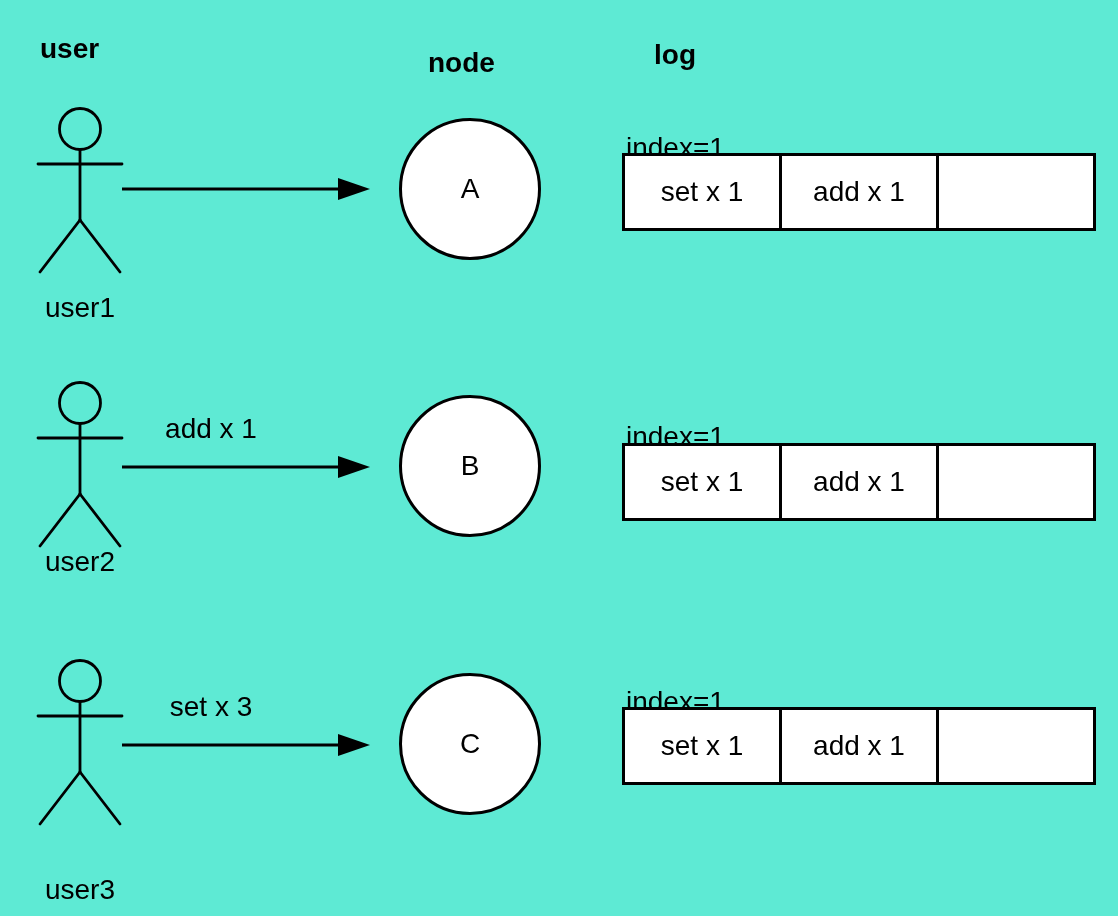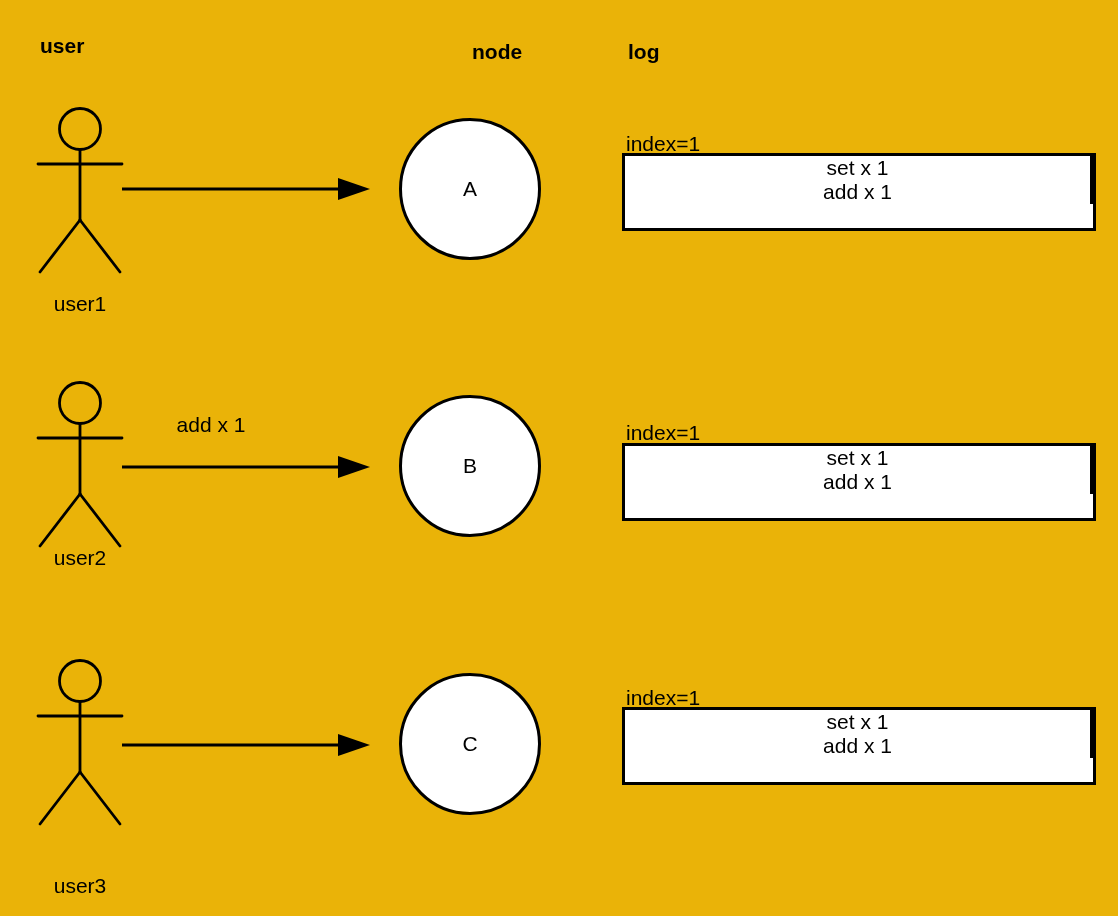--- a/index.html
+++ b/index.html
@@ -4,36 +4,36 @@
 <style>
   html, body {
     margin: 0;
     padding: 0;
     background: #ffffff;
   }
   .canvas {
     position: relative;
     width: 1118px;
     height: 916px;
-    background: #eab308;
+    background: #5eead4;
     color: #000000;
     font-family: "Liberation Sans", sans-serif;
-    font-size: 21px;
+    font-size: 28px;
     overflow: hidden;
     text-decoration: underline;
   }
   .col-header {
     position: absolute;
     font-weight: bold;
     white-space: nowrap;
     line-height: 1.1;
   }
   #h-user { left: 40px;  top: 34px; }
-  #h-node { left: 428px; top: 40px; margin-left: 44px; }
-  #h-log  { left: 628px; top: 40px; }
+  #h-node { left: 428px; top: 48px; }
+  #h-log  { left: 654px; top: 40px; }
 
   svg.fig {
     position: absolute;
     left: 36px;
     width: 88px;
     height: 170px;
   }
   #fig1 { top: 106px; }
   #fig2 { top: 380px; }
   #fig3 { top: 658px; }
@@ -110,21 +110,20 @@
 
   .log-table {
     position: absolute;
     left: 622px;
     width: 474px;
     height: 78px;
     box-sizing: border-box;
     border: 3px solid #000;
     display: flex;
     background: #ffffff;
-    flex-direction: column;
   }
   #lt1 { top: 153px; }
   #lt2 { top: 443px; }
   #lt3 { top: 707px; }
   .log-cell {
     flex: 1 1 0;
     border-right: 3px solid #000;
     display: flex;
     align-items: center;
     justify-content: center;
@@ -188,20 +187,21 @@
   </div>
 
   <svg class="fig" id="fig3" viewBox="0 0 88 170">
     <circle cx="44" cy="23" r="20.5"></circle>
     <line x1="44" y1="43.5" x2="44" y2="114"></line>
     <line x1="2" y1="58" x2="86" y2="58"></line>
     <line x1="44" y1="114" x2="4" y2="166"></line>
     <line x1="44" y1="114" x2="84" y2="166"></line>
   </svg>
   <div class="user-label" id="ul3">user3</div>
+  <div class="arrow-label" id="al3">set x 3</div>
   <svg class="arrow" id="ar3" viewBox="0 0 252 26">
     <line x1="2" y1="13" x2="220" y2="13"></line>
     <polygon points="218,2 250,13 218,24"></polygon>
   </svg>
   <div class="node" id="nd3">
     <span>C</span>
   </div>
   <div class="index-label" id="il3">index=1</div>
   <div class="log-table" id="lt3">
     <div class="log-cell">set x 1</div>

